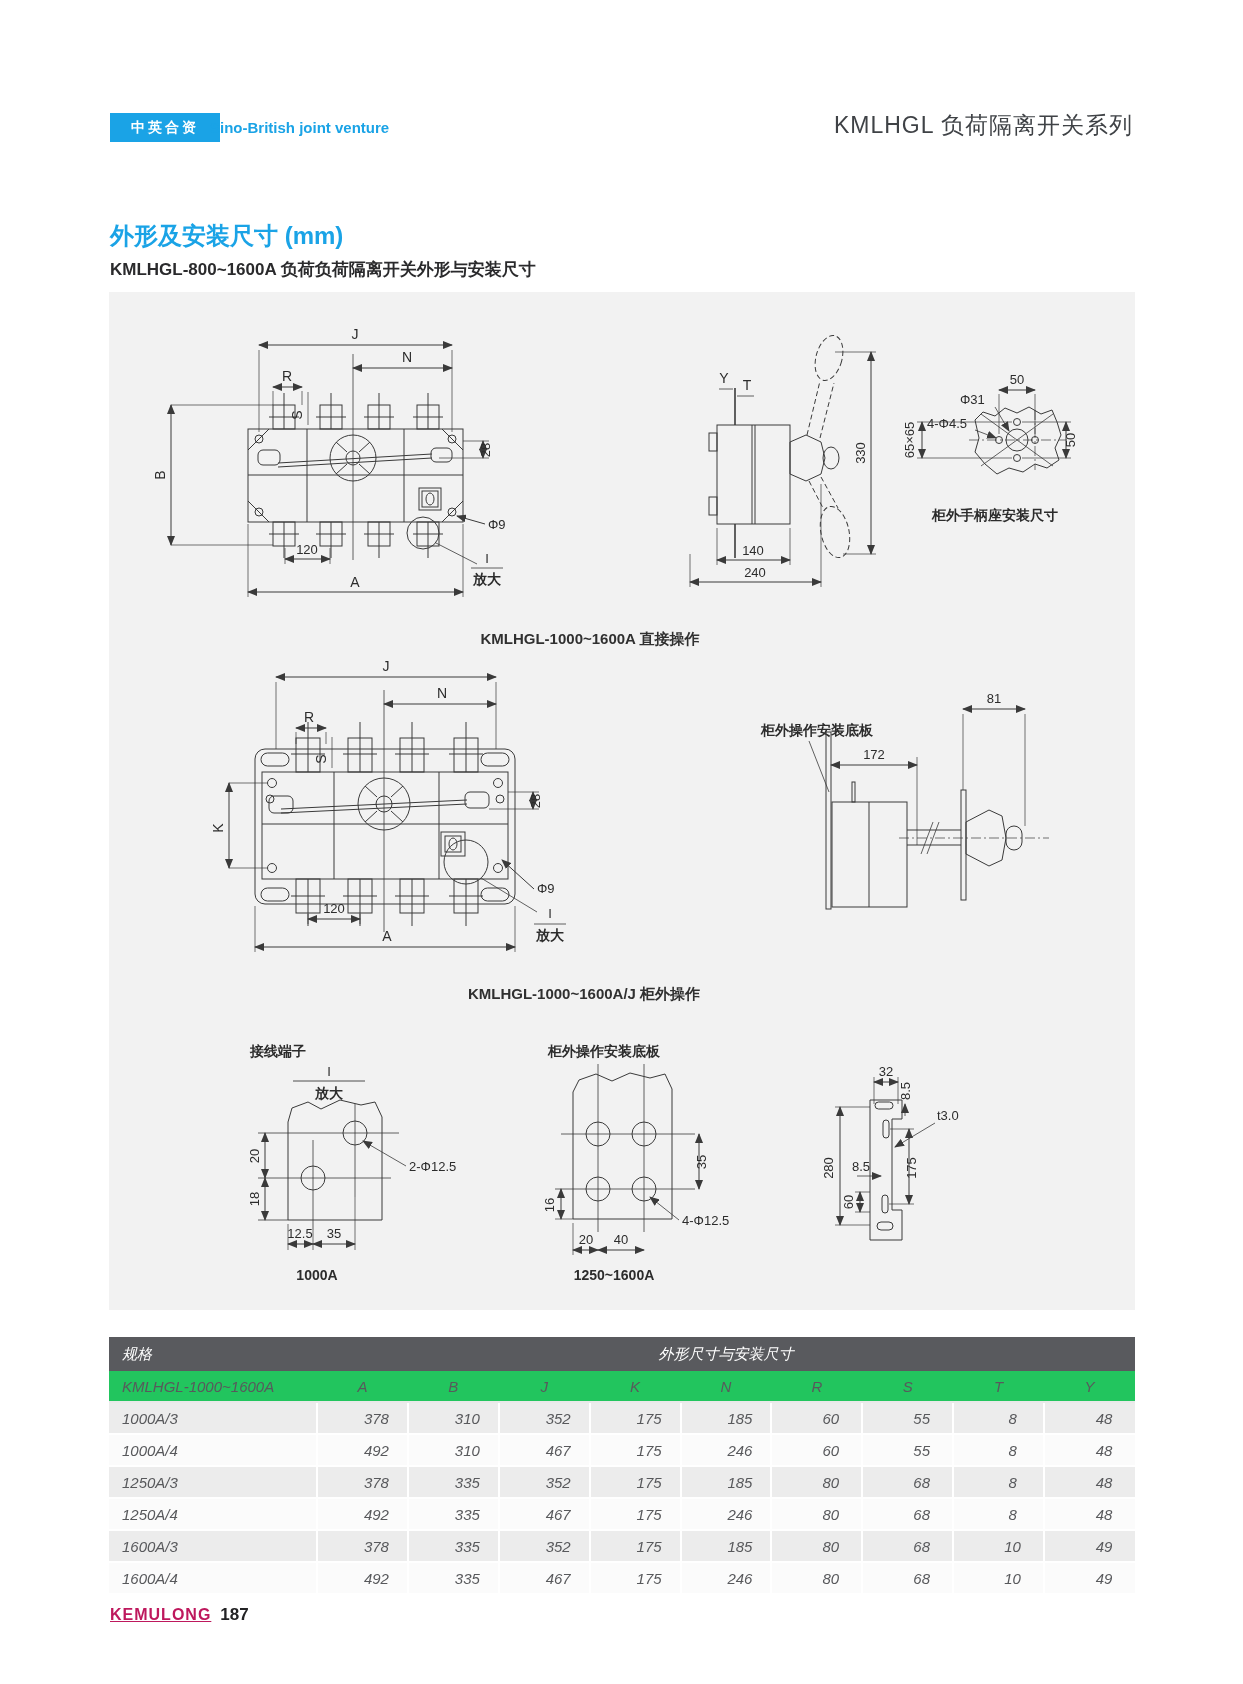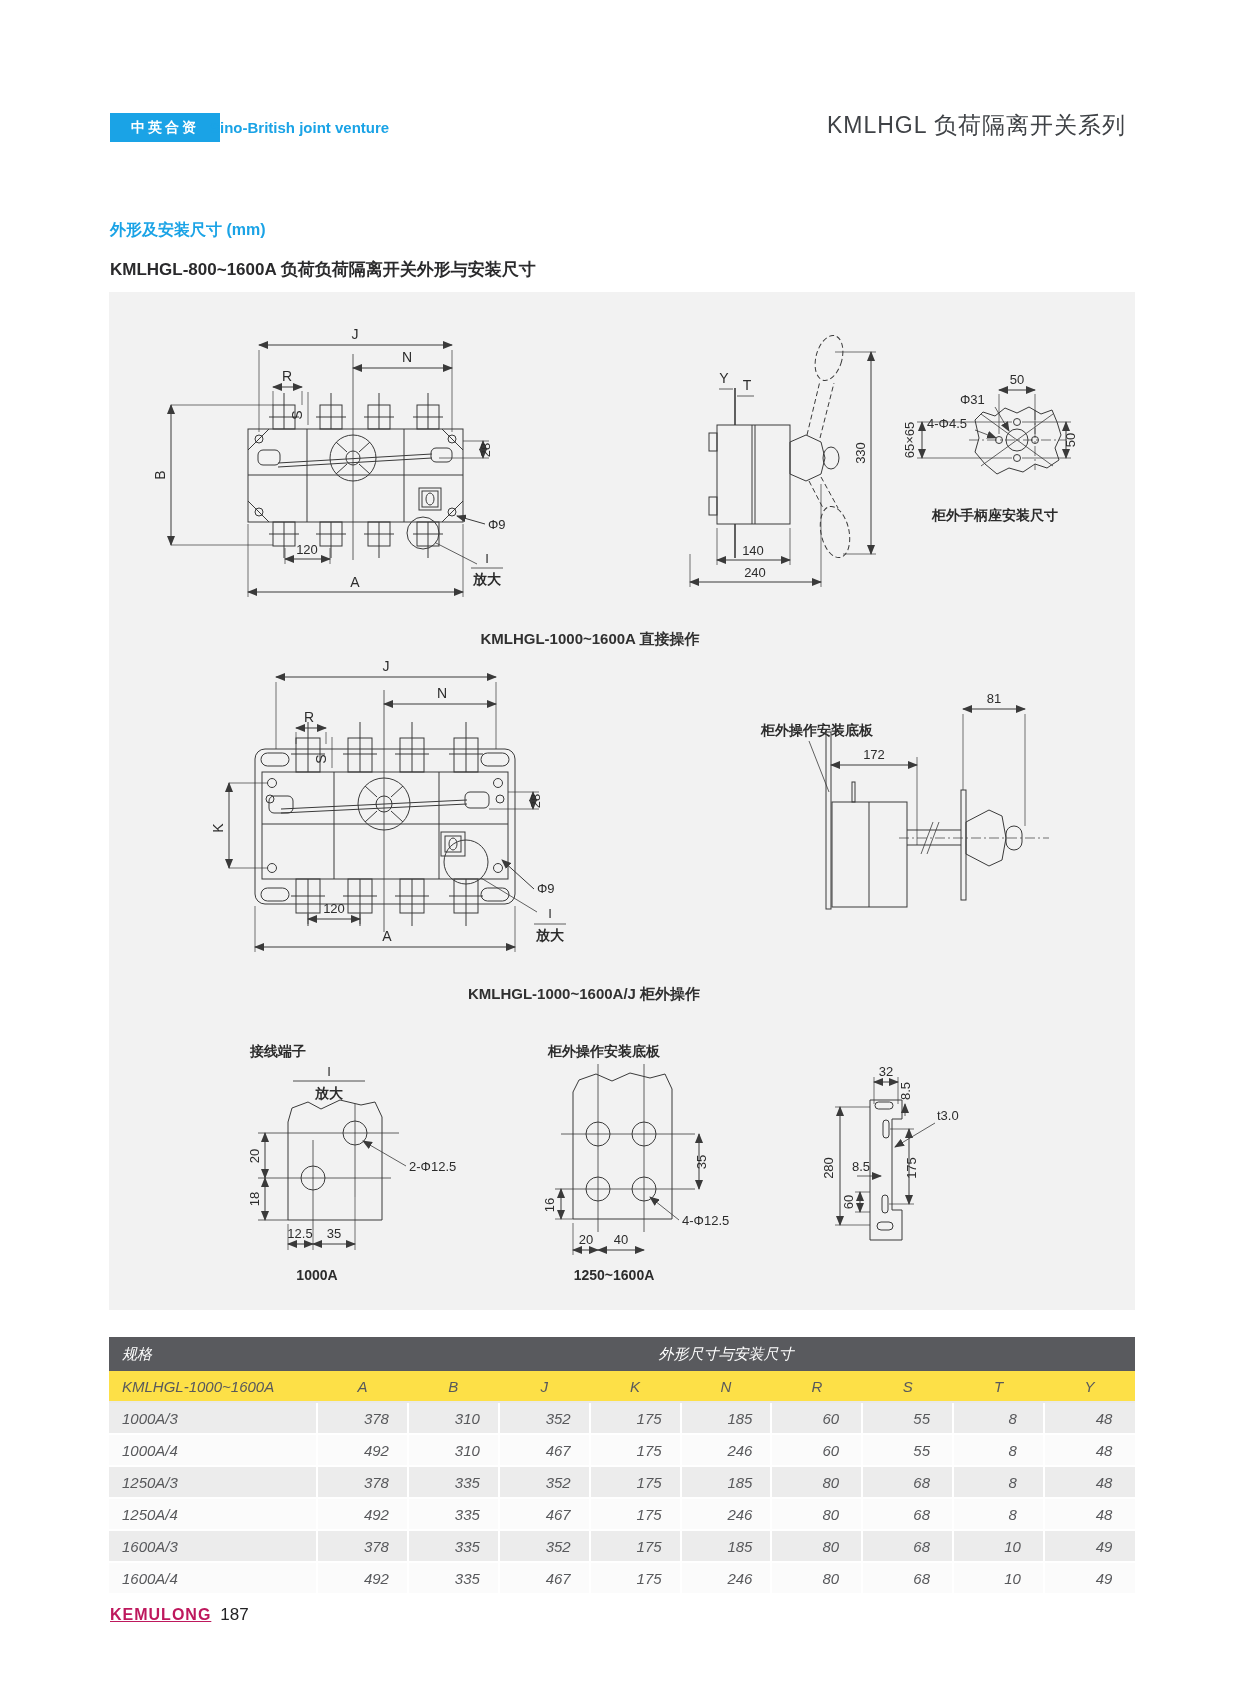--- a/index.html
+++ b/index.html
@@ -4,47 +4,47 @@
 <style>
   html,body{margin:0;padding:0;}
   body{width:1243px;height:1684px;background:#ffffff;position:relative;
        font-family:"Liberation Sans","DejaVu Sans",sans-serif;}
   .page{position:absolute;inset:0;}
 
   .badge{position:absolute;left:110px;top:113px;width:110px;height:29px;background:#1aa3e6;
          color:#fff;font-size:14px;font-weight:bold;letter-spacing:3px;
          display:flex;align-items:center;justify-content:center;}
   .venture{position:absolute;left:210px;top:119px;color:#1aa3e6;font-size:15px;font-weight:bold;}
-  .series-title{position:absolute;top:110px;right:117px;font-size:23px;color:#3f4246;letter-spacing:1px;}
-
-  .section-title{position:absolute;left:110px;top:220px;font-size:16px;font-weight:bold;color:#1aa3e6;}
+  .series-title{position:absolute;top:110px;right:110px;font-size:23px;color:#3f4246;letter-spacing:1px;}
+
+  .section-title{position:absolute;left:110px;top:220px;font-size:24px;font-weight:bold;color:#1aa3e6;}
   .subtitle{position:absolute;left:110px;top:258px;font-size:17px;font-weight:bold;color:#2a2a2c;}
 
   .panel{position:absolute;left:109px;top:292px;width:1026px;height:1018px;background:#f2f2f2;}
   svg.drawings{position:absolute;left:0;top:0;}
   svg text{stroke:none;font-family:"Liberation Sans","DejaVu Sans",sans-serif;}
   .d{font-size:13px;fill:#2c2c2c;}
   .dl{font-size:14px;fill:#2c2c2c;}
   .zh{font-size:14px;font-weight:bold;fill:#2c2c2c;}
   .cap{font-size:15px;font-weight:bold;fill:#303030;}
 
   table.dim-table{position:absolute;left:109px;top:1337px;width:1026px;border-collapse:collapse;
         table-layout:fixed;font-size:15px;color:#58595c;font-style:italic;}
   .dim-table th,.dim-table td{padding:0;text-align:center;font-weight:normal;height:30px;}
   tr.head th{background:#595a5e;color:#fff;height:34px;font-size:15px;}
   th.spec-h{background:#48494d;text-align:left;padding-left:13px;}
-  tr.model td{background:#fde047;height:30px;border-bottom:2px solid #e9e9e9;}
+  tr.model td{background:#22c55e;height:30px;border-bottom:2px solid #e9e9e9;}
   tr.model td:first-child{text-align:left;padding-left:13px;}
   .dim-table tbody td{border-bottom:2px solid #ffffff;border-left:2px solid #ffffff;background:#fbfbfb;padding-left:28px;}
   .dim-table tbody td:first-child{border-left:none;text-align:left;padding-left:13px;margin-top:21px;}
   .dim-table tbody tr.shade td{background:#ececec;}
 
   .footer{position:absolute;left:110px;top:1605px;}
   .brand{color:#be185d;font-weight:bold;font-size:16px;letter-spacing:1px;text-decoration:underline;}
-  .pageno{color:#232325;font-weight:normal;font-size:17px;margin-left:9px;}
+  .pageno{color:#232325;font-weight:bold;font-size:17px;margin-left:9px;}
 </style>
 </head>
 <body>
 
 <div class="page">
 
   <div class="badge">
       <span>中英合资</span>
     </div>
   <div class="venture">Sino-British joint venture</div>

